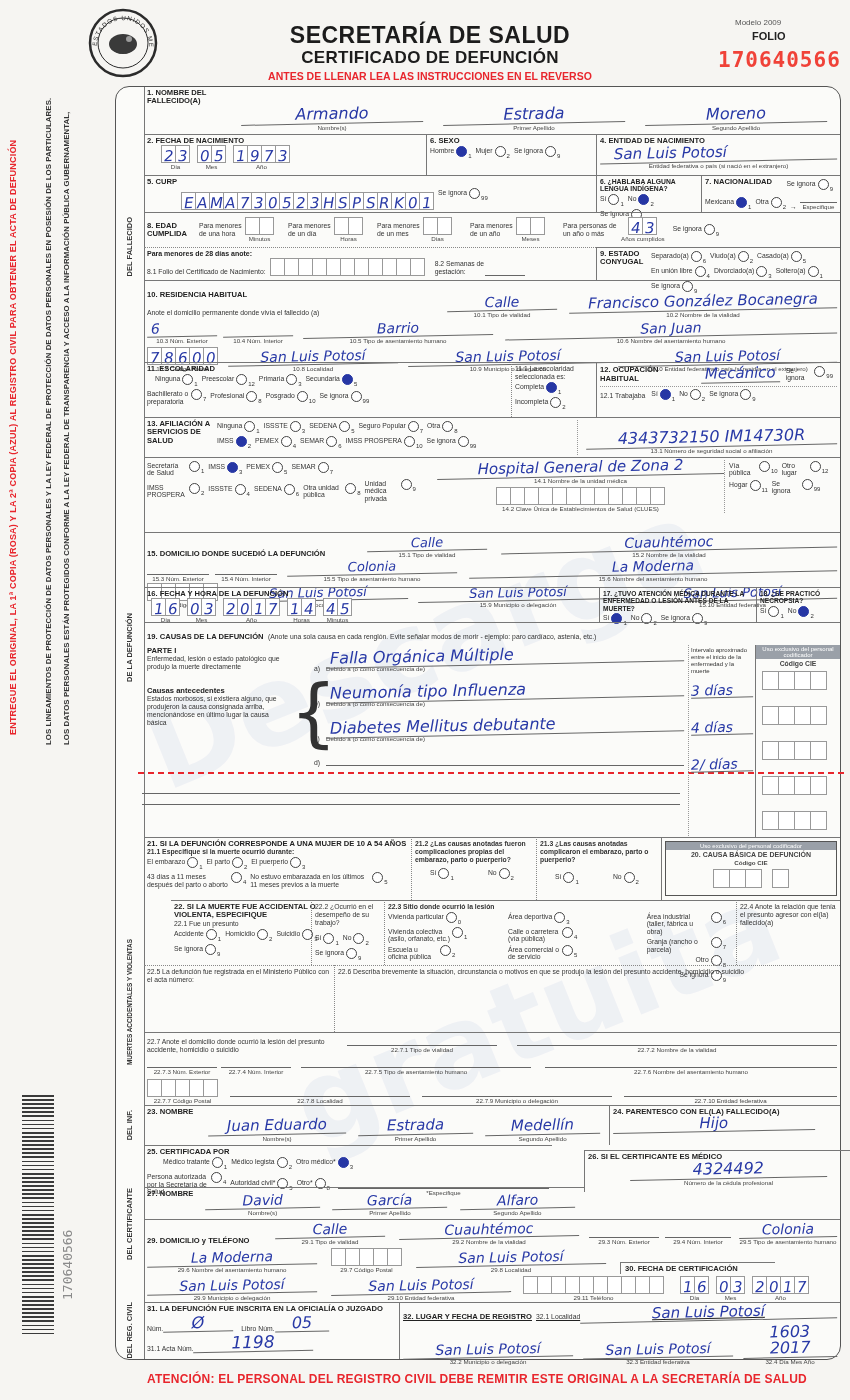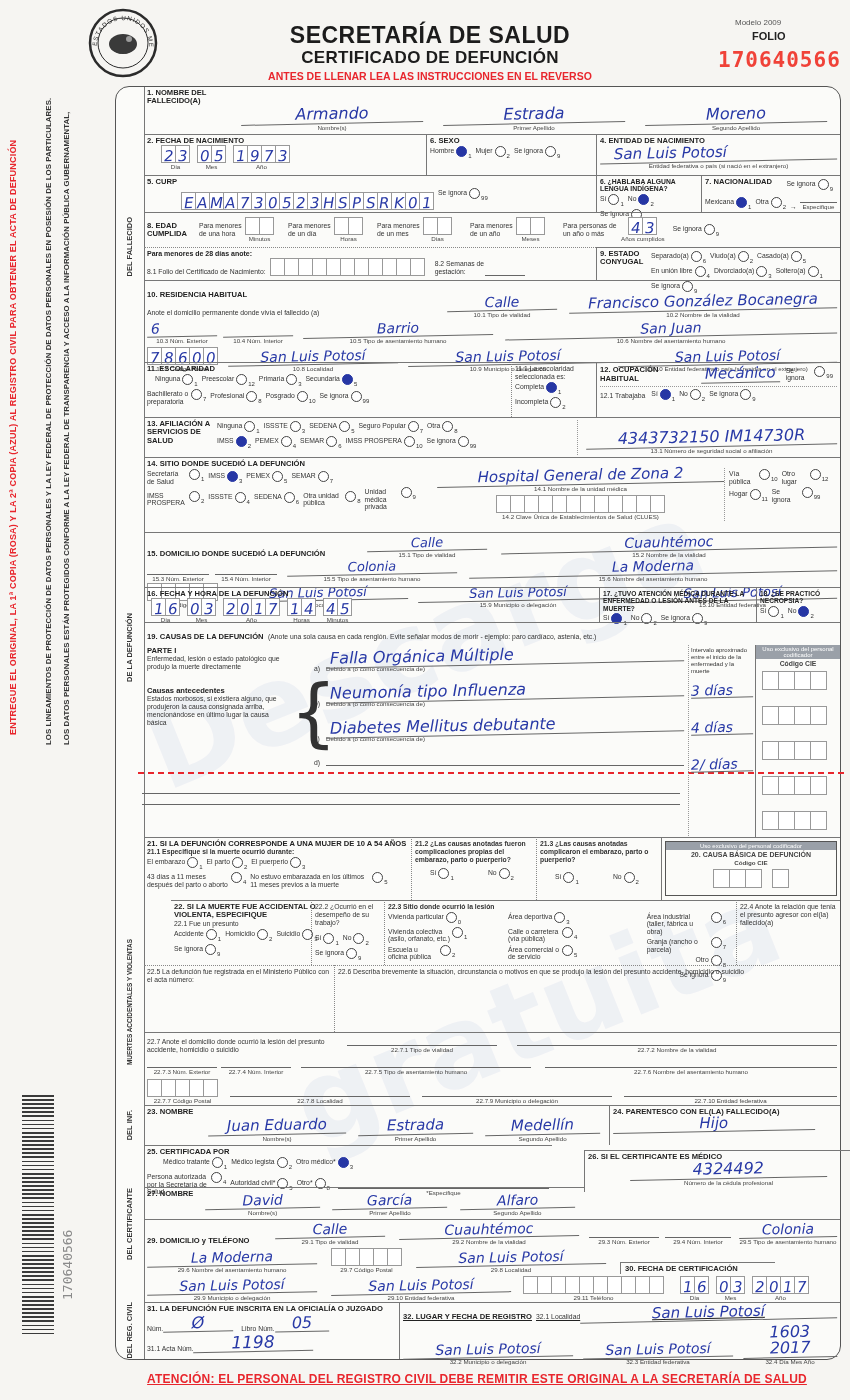--- a/index.html
+++ b/index.html
@@ -689,21 +689,20 @@
           </span>
         </div>
     </div>
     <div class="fld" style="flex:1;border-left:1px dotted #999;padding-left:8px;">
       <div class="line hw" style="font-size:16px;">4343732150 IM14730R</div>
         <div class="cap">13.1 Número de seguridad social o afiliación</div>
     </div>
   </div>
 
   <div class="sec bt" style="left:28px;top:370px;width:696px;height:75px;">
-    <div class="hdr">14. SITIO DONDE SUCEDIÓ LA DEFUNCIÓN</div>
     <div style="display:flex;">
       <div style="width:290px;">
         <div class="opts">
             <span class="opt">
               <span class="ol" style="max-width: 40px;">Secretaría de Salud</span>
               <span class="cir"></span>
               <span class="onum">1</span>
             </span>
             <span class="opt">
               <span class="ol">IMSS</span>
@@ -1561,13 +1560,13 @@
           <div class="cap">32.3 Entidad federativa</div>
         </div>
       <div class="fld" style="flex:1;margin-left:10px;">
           <div class="line hw" style="font-size:16px;">1603 2017</div>
           <div class="cap">32.4 Día      Mes      Año</div>
         </div>
     </div>
   </div>
 </div>
 
-<div class="abs footer" style="left:115px;top:1372px;width:724px;text-decoration:underline;">ATENCIÓN: EL PERSONAL DEL REGISTRO CIVIL DEBE REMITIR ESTE ORIGINAL A LA SECRETARÍA DE SALUD</div>
+<div class="abs footer" style="left:115px;top:1372px;width:724px;">ATENCIÓN: EL PERSONAL DEL REGISTRO CIVIL DEBE REMITIR ESTE ORIGINAL A LA SECRETARÍA DE SALUD</div>
 
 </body></html>

